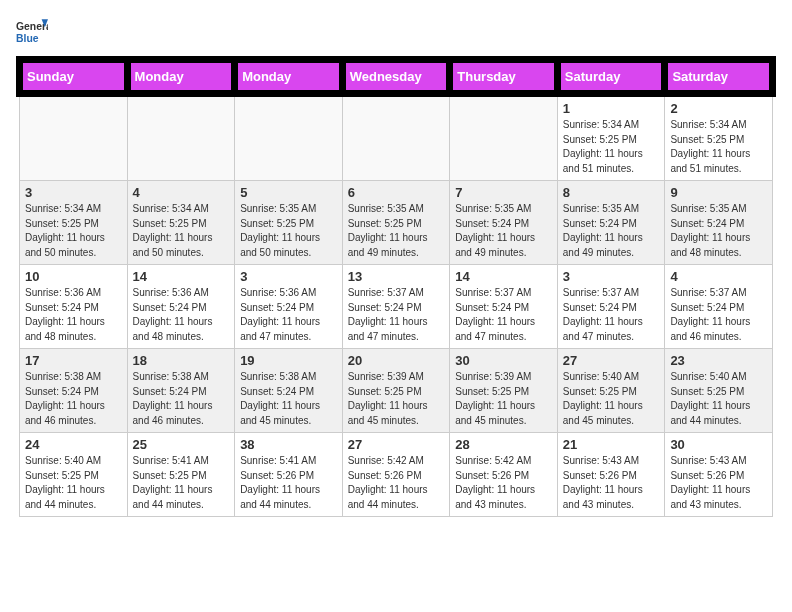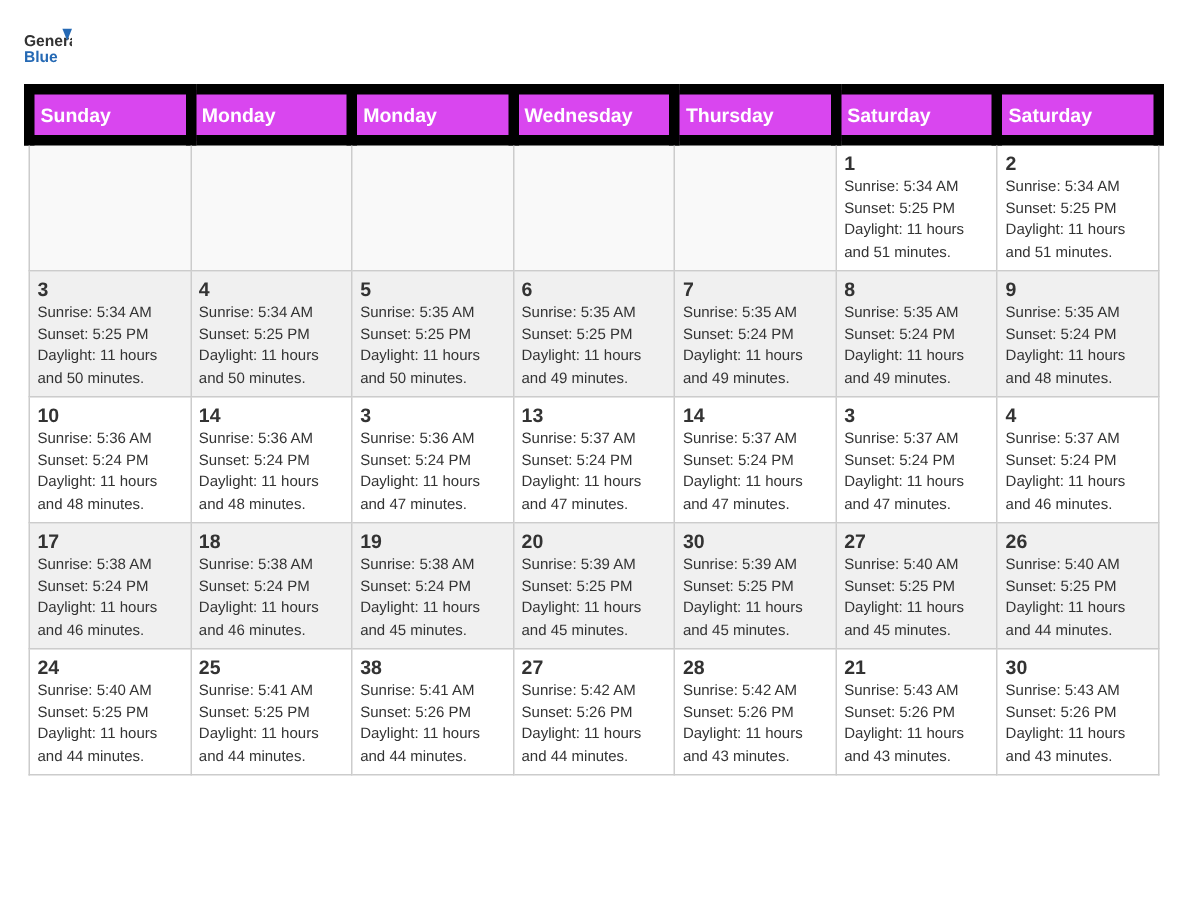--- a/index.html
+++ b/index.html
@@ -216,21 +216,21 @@
         </td>
         <td>
           <span class="day-num">30</span>
           <div class="day-info">Sunrise: 5:39 AM<br>Sunset: 5:25 PM<br>Daylight: 11 hours<br>and 45 minutes.</div>
         </td>
         <td>
           <span class="day-num">27</span>
           <div class="day-info">Sunrise: 5:40 AM<br>Sunset: 5:25 PM<br>Daylight: 11 hours<br>and 45 minutes.</div>
         </td>
         <td>
-          <span class="day-num">26</span>
+          <span class="day-num">23</span>
           <div class="day-info">Sunrise: 5:40 AM<br>Sunset: 5:25 PM<br>Daylight: 11 hours<br>and 44 minutes.</div>
         </td>
       </tr>
       <tr>
         <td>
           <span class="day-num">24</span>
           <div class="day-info">Sunrise: 5:40 AM<br>Sunset: 5:25 PM<br>Daylight: 11 hours<br>and 44 minutes.</div>
         </td>
         <td>
           <span class="day-num">25</span>

